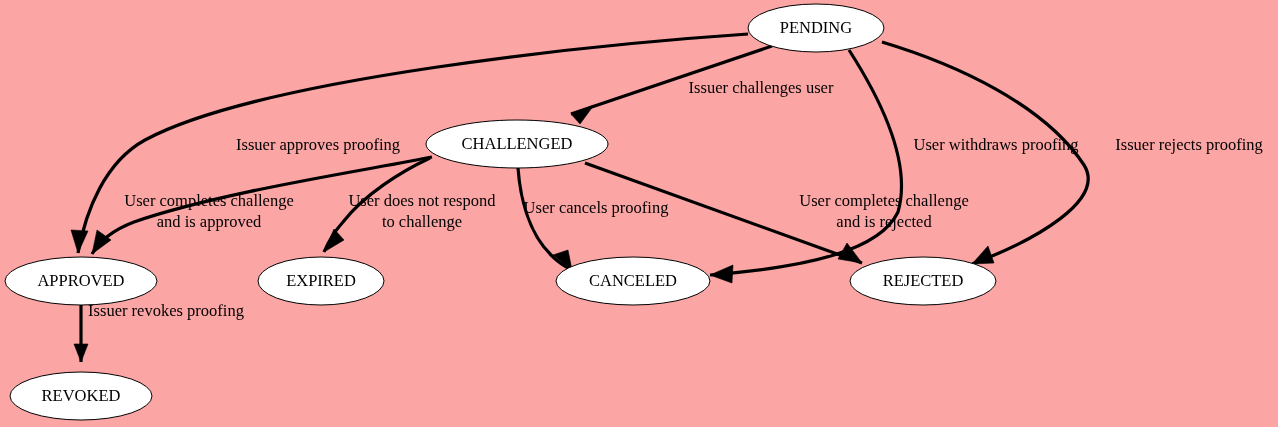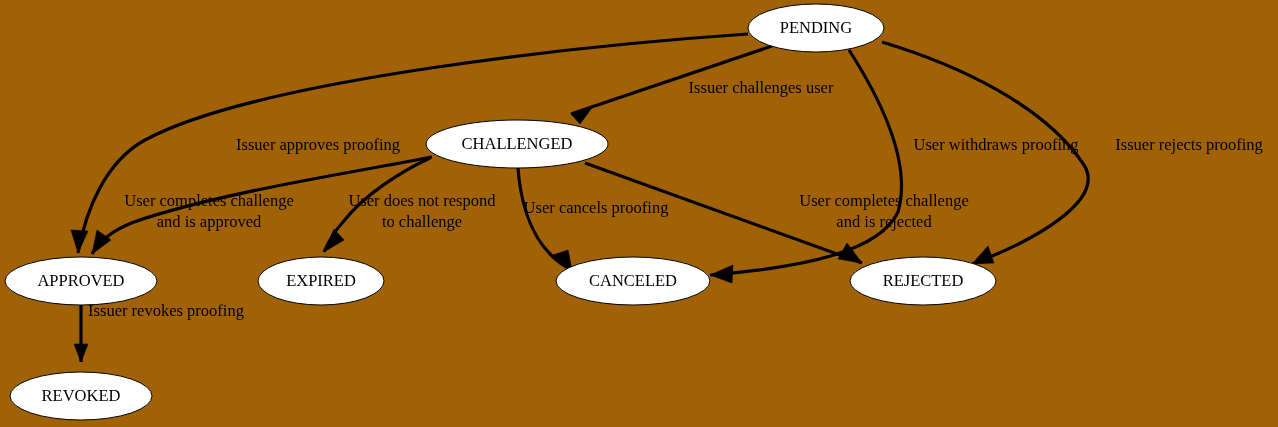--- a/index.html
+++ b/index.html
@@ -7,21 +7,21 @@
     padding: 0;
     background: #ffffff;
   }
   body {
     font-family: "Liberation Serif", "DejaVu Serif", serif;
   }
   #diagram-root {
     position: relative;
     width: 1278px;
     height: 427px;
-    background: #a16207;
+    background: #fca5a5;
     overflow: hidden;
   }
   svg#graph {
     display: block;
     width: 1278px;
     height: 427px;
   }
   .node-ellipse {
     fill: #ffffff;
     stroke: #000000;

